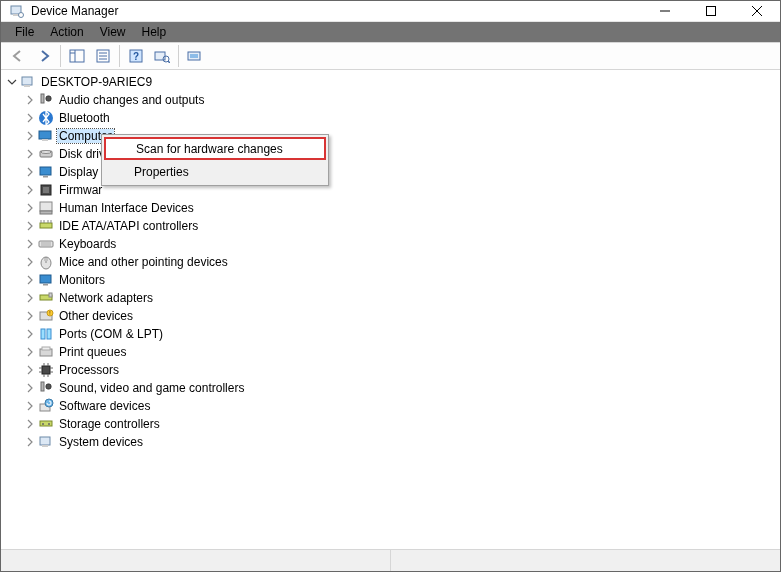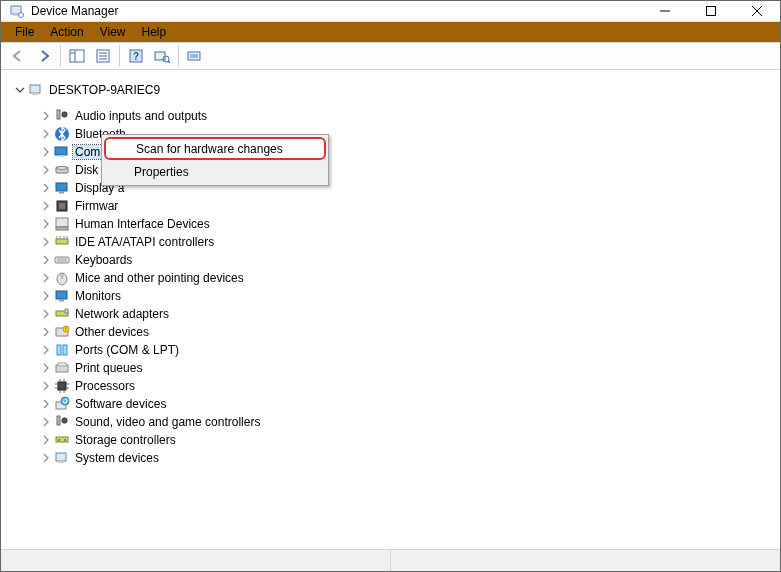--- a/index.html
+++ b/index.html
@@ -28,21 +28,21 @@
   .titlebar-icon { width: 16px; height: 16px; margin-right: 6px; }
   .titlebar-text { flex: 1; font-size: 12px; }
   .win-ctrl { width: 46px; height: 30px; display: flex; align-items: center; justify-content: center; }
 
   
   .menubar {
     height: 20px;
     display: flex;
     align-items: center;
     padding: 0 6px;
-    background: #a16207;
+    background: #737373;
     text-align: center;
   }
   .menu-item { padding: 2px 8px; }
 
   
   .toolbar {
     height: 28px;
     display: flex;
     align-items: center;
     padding: 0 4px;
@@ -61,21 +61,21 @@
 
   
   .tree-wrap {
     flex: 1;
     position: relative;
     border-top: 1px solid #fff;
     background: #fff;
     overflow: auto;
     padding: 2px 0;
   }
-  .tree ul { list-style: none; margin: 8px; padding: 0 0 0 18px; }
+  .tree ul { list-style: none; margin: 0; padding: 0 0 0 18px; }
   .tree > ul { padding-left: 4px; }
   .tree li { white-space: nowrap; }
   .node {
     display: flex; align-items: center;
     height: 18px;
     padding-right: 6px;
   }
   .expander {
     width: 14px; height: 14px;
     display: flex; align-items: center; justify-content: center;
@@ -102,21 +102,21 @@
     box-shadow: 2px 2px 3px rgba(0,0,0,.25);
     padding: 2px;
   }
   .ctx-item {
     height: 23px;
     display: flex; align-items: center;
     padding-left: 30px;
   }
   .ctx-item.highlight {
     border: 2px solid #d83434;
-    border-radius: 6px;
+    border-radius: 0;
     background: #fff;
     margin: 0;
   }
   .ctx-item.bold { font-weight: 400; }
 
   
   .statusbar {
     height: 22px;
     border-top: 1px solid #d6d6d6;
     background: #f0f0f0;
@@ -239,21 +239,21 @@
                   <svg width="10" height="10" viewBox="0 0 10 10">
                     <path d="M3 1 L7 5 L3 9" fill="none" stroke="#8a8a8a" stroke-width="1.2"></path>
                   </svg>
                 </span>
                 <span class="node-icon">
                   <svg viewBox="0 0 16 16">
                     <rect x="3" y="2" width="3" height="9" fill="#b8b8b8" stroke="#6d6d6d"></rect>
                     <rect x="8" y="4" width="5" height="5" rx="2" fill="#555" stroke="#333"></rect>
                   </svg>
                 </span>
-                <span class="node-label">Audio inputs and outputs</span>
+                <span class="node-label">Audio changes and outputs</span>
               </div>
             </li>
             <li>
               <div class="node">
                 <span class="expander">
                   <svg width="10" height="10" viewBox="0 0 10 10">
                     <path d="M3 1 L7 5 L3 9" fill="none" stroke="#8a8a8a" stroke-width="1.2"></path>
                   </svg>
                 </span>
                 <span class="node-icon">
@@ -505,42 +505,42 @@
             </li>
             <li>
               <div class="node">
                 <span class="expander">
                   <svg width="10" height="10" viewBox="0 0 10 10">
                     <path d="M3 1 L7 5 L3 9" fill="none" stroke="#8a8a8a" stroke-width="1.2"></path>
                   </svg>
                 </span>
                 <span class="node-icon">
                   <svg viewBox="0 0 16 16">
+                    <rect x="3" y="2" width="3" height="9" fill="#b8b8b8" stroke="#6d6d6d"></rect>
+                    <rect x="8" y="4" width="5" height="5" rx="2" fill="#555" stroke="#333"></rect>
+                  </svg>
+                </span>
+                <span class="node-label">Sound, video and game controllers</span>
+              </div>
+            </li>
+            <li>
+              <div class="node">
+                <span class="expander">
+                  <svg width="10" height="10" viewBox="0 0 10 10">
+                    <path d="M3 1 L7 5 L3 9" fill="none" stroke="#8a8a8a" stroke-width="1.2"></path>
+                  </svg>
+                </span>
+                <span class="node-icon">
+                  <svg viewBox="0 0 16 16">
                     <rect x="2" y="6" width="10" height="7" fill="#e6e6e6" stroke="#888"></rect>
                     <circle cx="11" cy="5" r="4" fill="#6fb6e8" stroke="#3a7aa8"></circle>
                     <path d="M11 3 a2 2 0 1 1 -2 2" fill="none" stroke="#fff"></path>
                   </svg>
                 </span>
                 <span class="node-label">Software devices</span>
-              </div>
-            </li>
-            <li>
-              <div class="node">
-                <span class="expander">
-                  <svg width="10" height="10" viewBox="0 0 10 10">
-                    <path d="M3 1 L7 5 L3 9" fill="none" stroke="#8a8a8a" stroke-width="1.2"></path>
-                  </svg>
-                </span>
-                <span class="node-icon">
-                  <svg viewBox="0 0 16 16">
-                    <rect x="3" y="2" width="3" height="9" fill="#b8b8b8" stroke="#6d6d6d"></rect>
-                    <rect x="8" y="4" width="5" height="5" rx="2" fill="#555" stroke="#333"></rect>
-                  </svg>
-                </span>
-                <span class="node-label">Sound, video and game controllers</span>
               </div>
             </li>
             <li>
               <div class="node">
                 <span class="expander">
                   <svg width="10" height="10" viewBox="0 0 10 10">
                     <path d="M3 1 L7 5 L3 9" fill="none" stroke="#8a8a8a" stroke-width="1.2"></path>
                   </svg>
                 </span>
                 <span class="node-icon">

